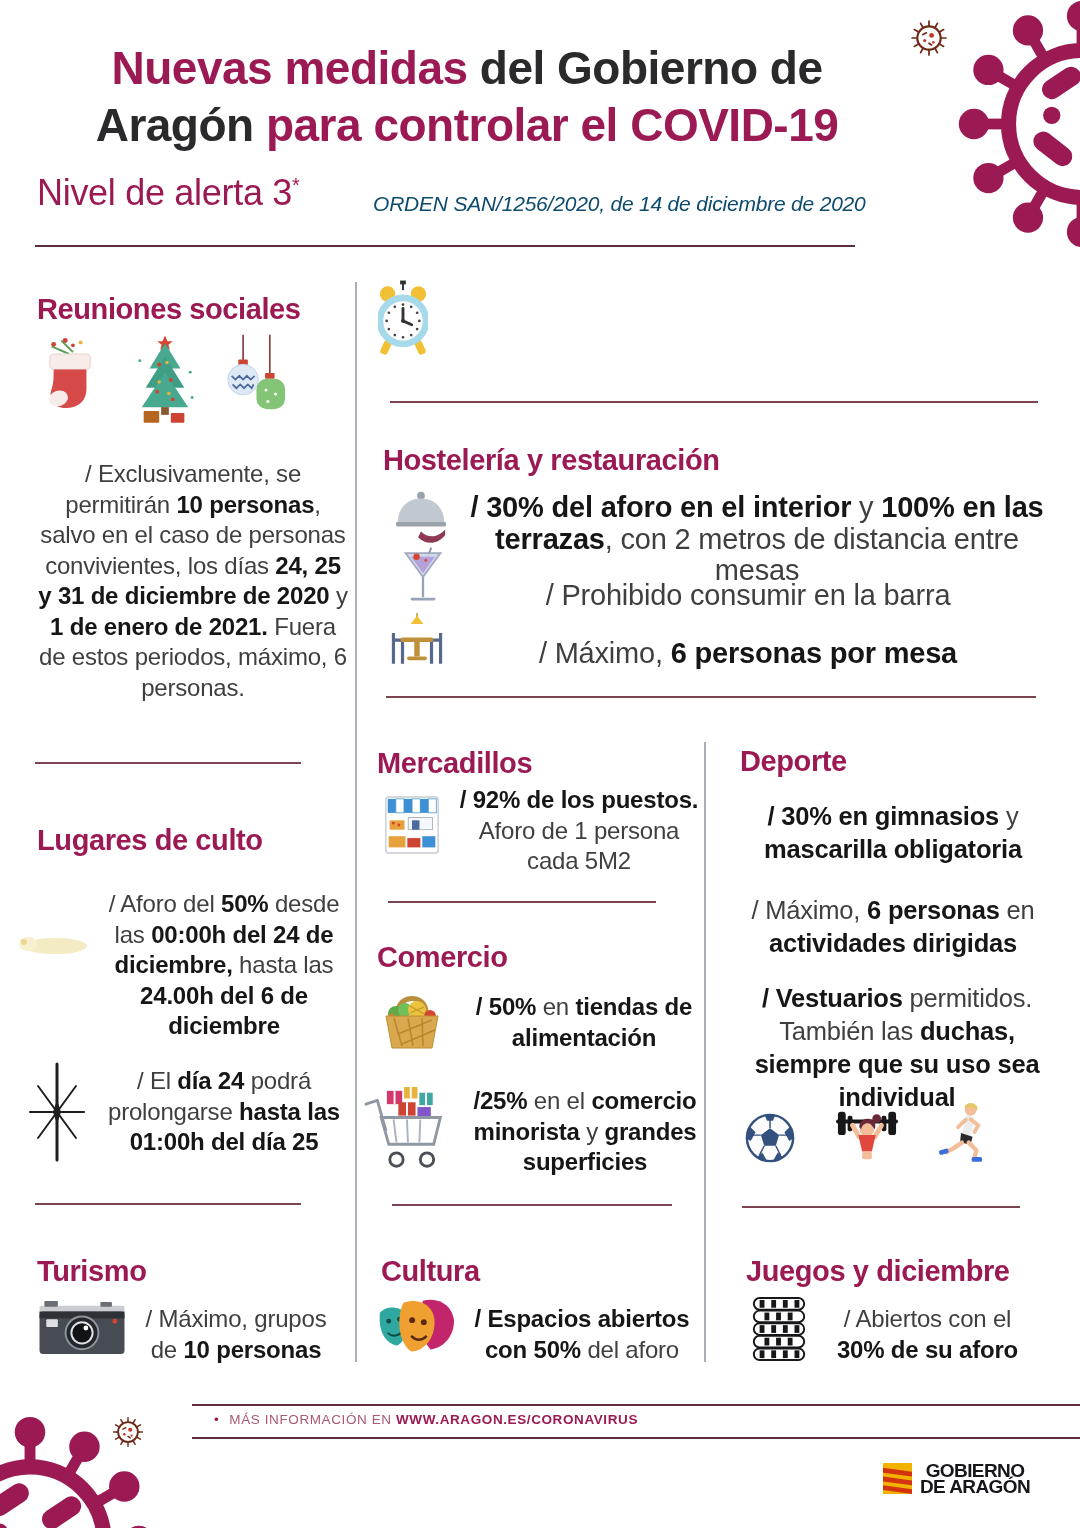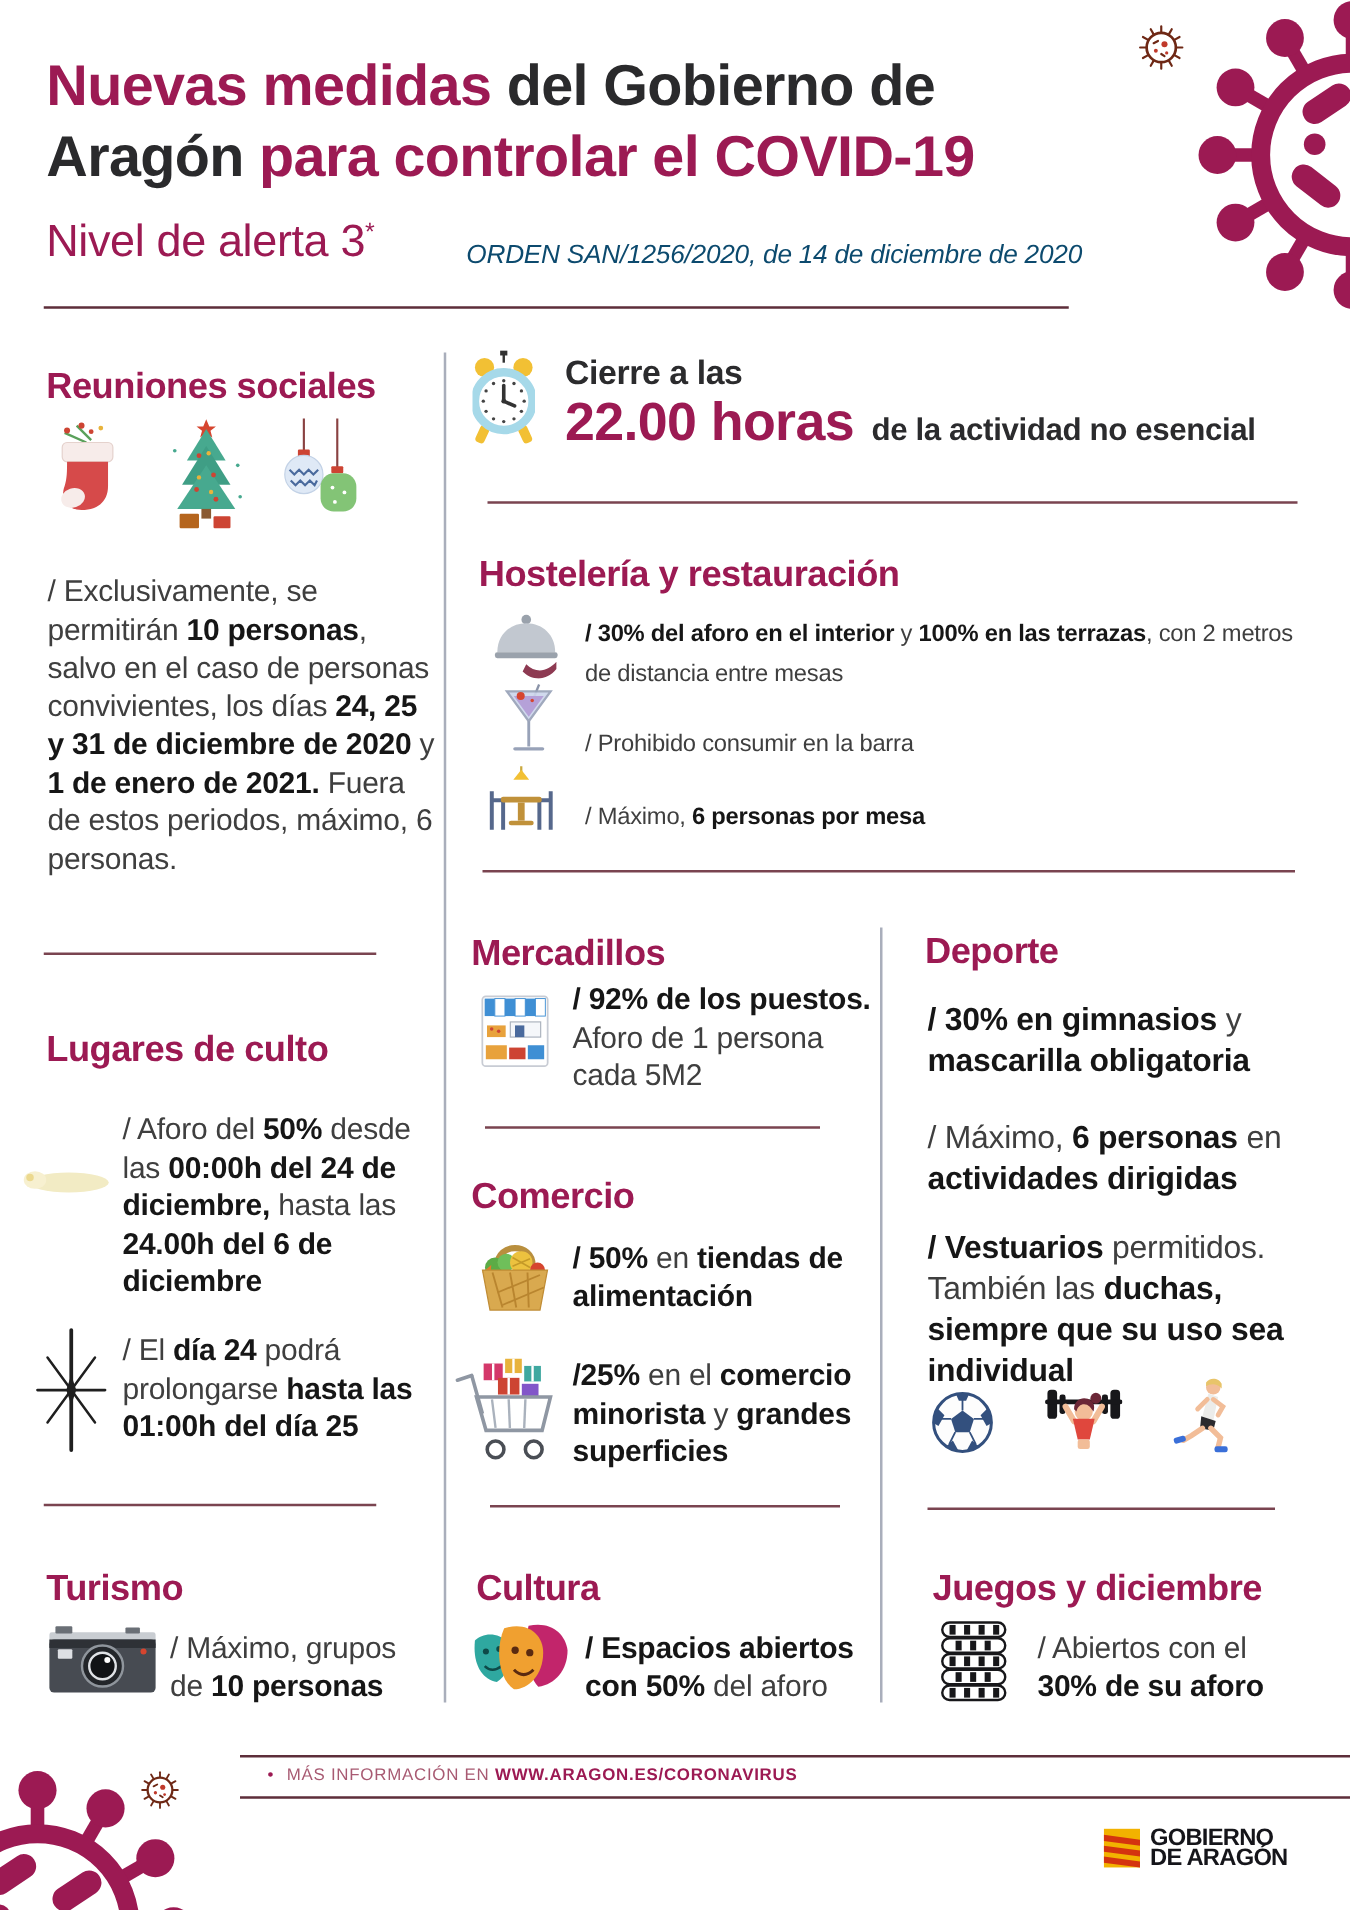--- a/index.html
+++ b/index.html
@@ -1,26 +1,26 @@
 <!DOCTYPE html>
 <html><head>
 <meta charset="utf-8">
 <style>
   html,body{margin:0;padding:0;background:#fff;}
   .page{position:relative;width:1080px;height:1528px;background:#ffffff;overflow:hidden;
-        font-family:"Liberation Sans","DejaVu Sans",sans-serif;}
+        font-family:"Liberation Sans","DejaVu Sans",sans-serif;text-align:center;}
   .abs{position:absolute;}
   .title{font-size:46px;line-height:57px;font-weight:600;color:#2a2a2c;letter-spacing:-0.5px;}
   .title .b{font-weight:800;}
   .alert{font-size:36px;font-weight:500;color:#9c1a53;letter-spacing:-0.3px;}
   .alert sup{font-size:20px;}
   .order{font-size:21px;font-style:italic;font-weight:500;color:#0c4a6e;letter-spacing:-0.2px;}
   .sec-title{font-size:29px;font-weight:800;color:#9c1a53;letter-spacing:-0.4px;margin-top:12px;}
   .txt{font-size:24px;line-height:30.5px;color:#3f3f3f;letter-spacing:-0.2px;}
-  .txt-lg{font-size:19px;line-height:31.5px;}
+  .txt-lg{font-size:29px;line-height:31.5px;}
   .txt-xl{font-size:25.5px;line-height:33px;}
   .b{font-weight:700;color:#161616;}
   .a{color:#9c1a53;}
   .closure-l1{font-size:27px;font-weight:700;color:#2b2b2d;letter-spacing:-0.3px;}
   .closure-row{display:flex;align-items:baseline;}
   .closure-time{font-size:43px;font-weight:800;color:#9c1a53;letter-spacing:-0.5px;}
   .closure-suffix{font-size:25px;font-weight:700;color:#2b2b2d;margin-left:14px;letter-spacing:-0.3px;}
   .hline{position:absolute;height:2px;}
   .vline{position:absolute;width:2px;background:#a9aebb;}
   .footer-info{font-size:13.5px;letter-spacing:0.6px;color:#a85a72;font-weight:500;}
@@ -247,27 +247,20 @@
       <circle cx="26" cy="25" r="1.4"></circle>
         <circle cx="34.5" cy="27.3" r="1.4"></circle>
         <circle cx="40.7" cy="33.5" r="1.4"></circle>
     </g>
     <g stroke="#333333" stroke-width="3" stroke-linecap="round">
         <line x1="26" y1="42" x2="26" y2="29"></line>
         <line x1="26" y1="42" x2="35" y2="46"></line>
       </g>
     <circle cx="26" cy="42" r="2" fill="#333333"></circle>
   </svg>
-  <div class="abs" style="left:452px;top:283px">
-    <div class="closure-l1">Cierre a las</div>
-    <div class="closure-row">
-      <span class="closure-time">22.00 horas</span>
-      <span class="closure-suffix">de la actividad no esencial</span>
-    </div>
-  </div>
   <div class="hline" style="left:390px;top:401px;width:648px;background:#7a4450"></div>
 
   <div class="abs sec-title" style="left:383px;top:432px">Hostelería y restauración</div>
   <svg class="abs" style="left:394px;top:487px" width="54" height="56" viewBox="0 0 56 58">
     <circle cx="28" cy="9" r="4" fill="#9aa2ac"></circle>
     <path d="M4,36 C4,22 14,12 28,12 C42,12 52,22 52,36 Z" fill="#c2c8d0"></path>
     <rect x="2" y="36" width="52" height="5" rx="2" fill="#9aa2ac"></rect>
     <path d="M28,46 C36,54 46,52 53,44 L53,50 C45,60 33,60 25,52 Z" fill="#8d3a52"></path>
   </svg>
   <div class="abs txt-lg txt" style="left:468px;top:492px;width:578px"><span class="b">/ 30% del aforo en el interior</span><span> y </span><span class="b">100% en las terrazas</span><span>, con 2 metros de distancia entre mesas</span></div>

